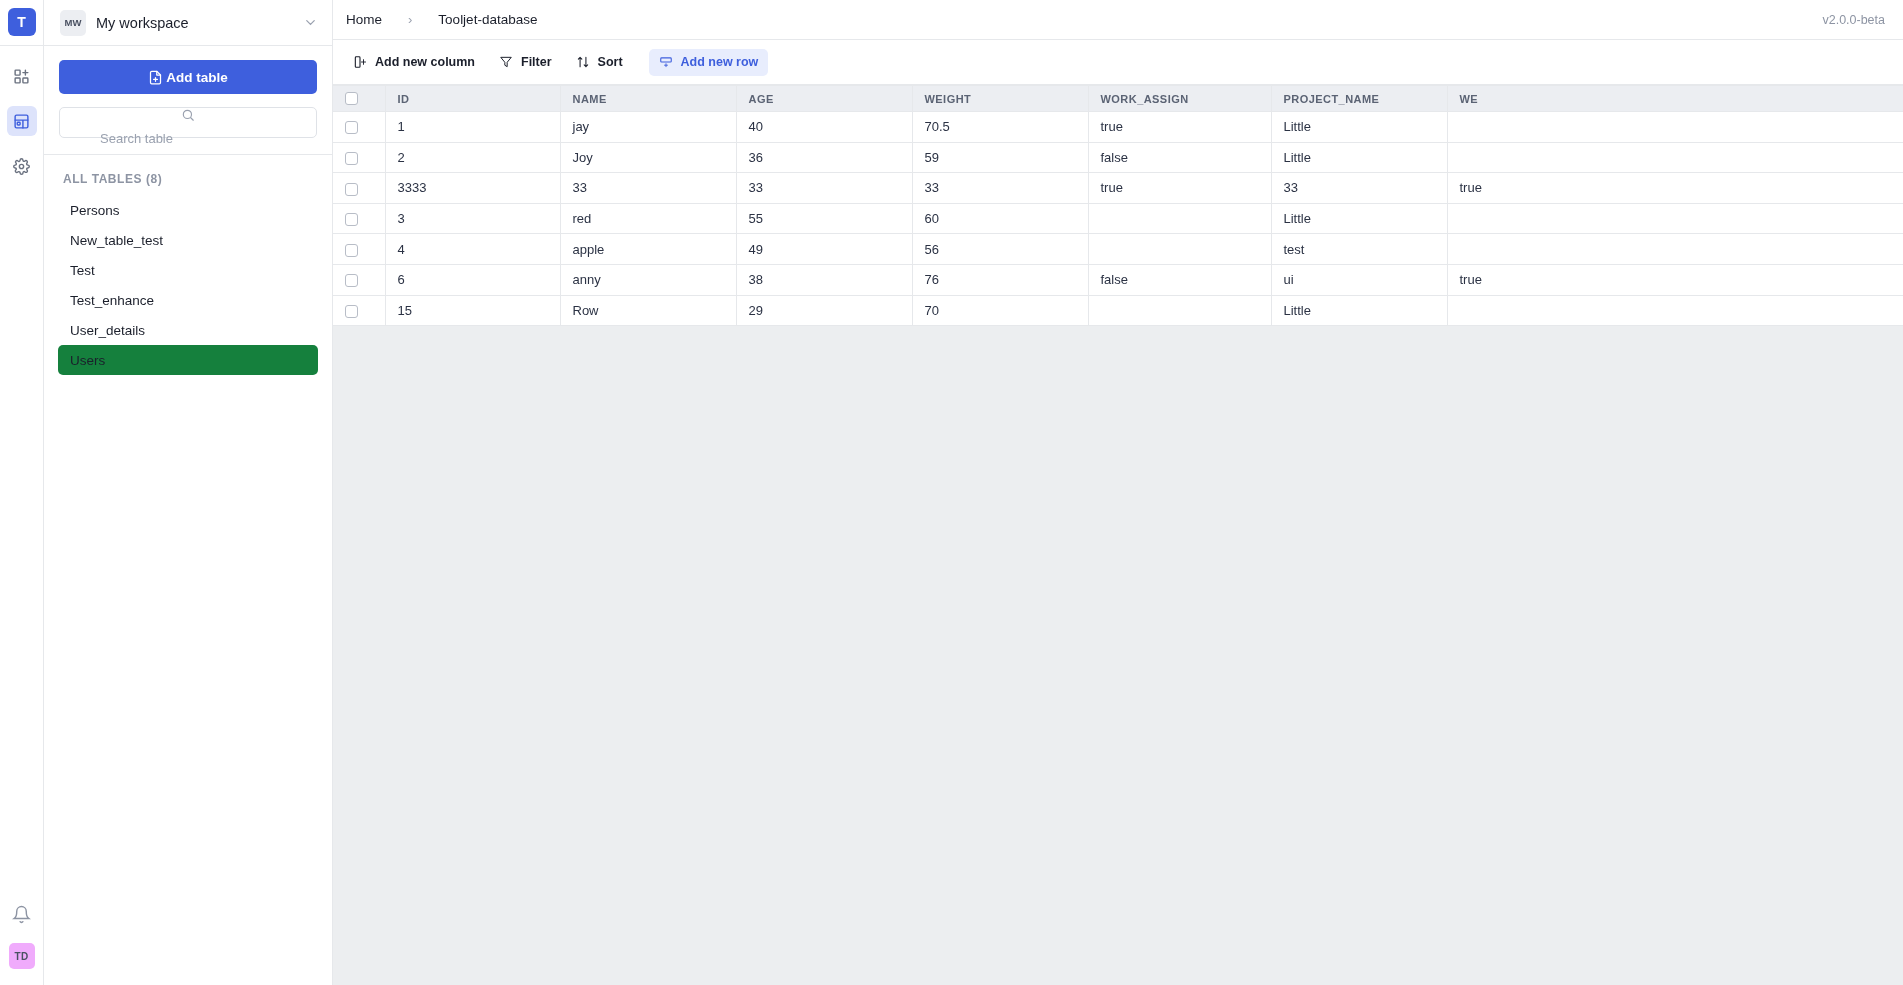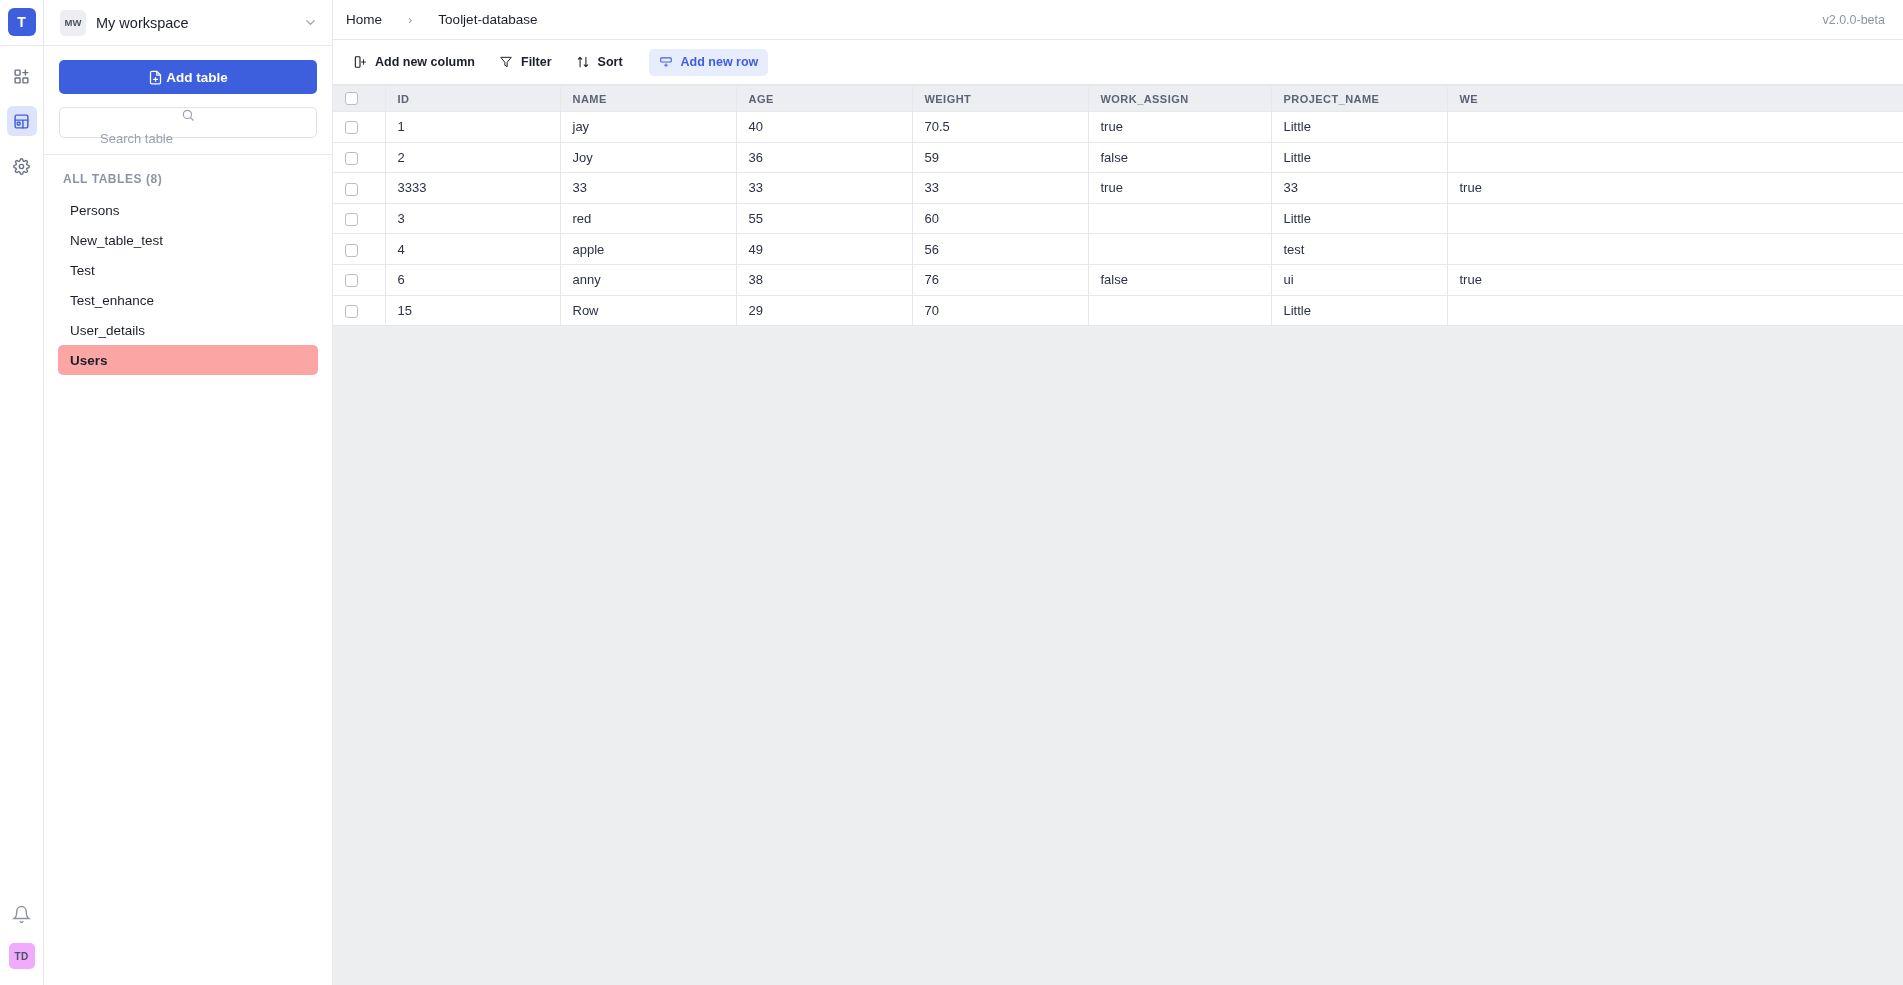--- a/index.html
+++ b/index.html
@@ -78,21 +78,21 @@
     padding: 17px 0 9px 19px; font-size: 12px; font-weight: 700;
     letter-spacing: .55px; color: #8d94a3;
   }
   .table-list { padding: 0 14px; }
   .table-item {
     height: 30px; display: flex; align-items: center; padding: 0 12px;
     border-radius: 5px; font-size: 13.5px; color: #1b1f2b;
     margin-bottom: 0px; cursor: pointer;
   }
   .table-item + .table-item { margin-top: 0; }
-  .table-item.selected { background: #fca5a5; font-weight: bold; }
+  .table-item.selected { background: #15803d; }
 
   
   .main { flex: 1 1 auto; height: 985px; display: flex; flex-direction: column;
           background: #eceef0; min-width: 0; }
   .topbar {
     height: 40px; flex: 0 0 40px; background: #fff;
     border-bottom: 1px solid #e6e8eb; display: flex; align-items: flex-end;
     padding: 0 18px 12px 13px;
     gap: 20px;
   }

